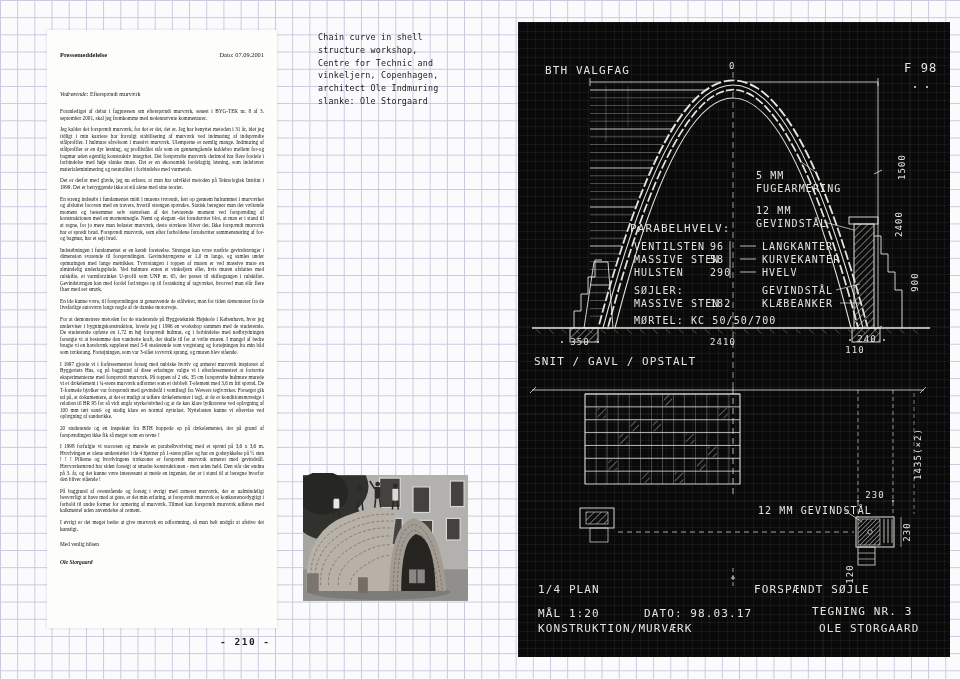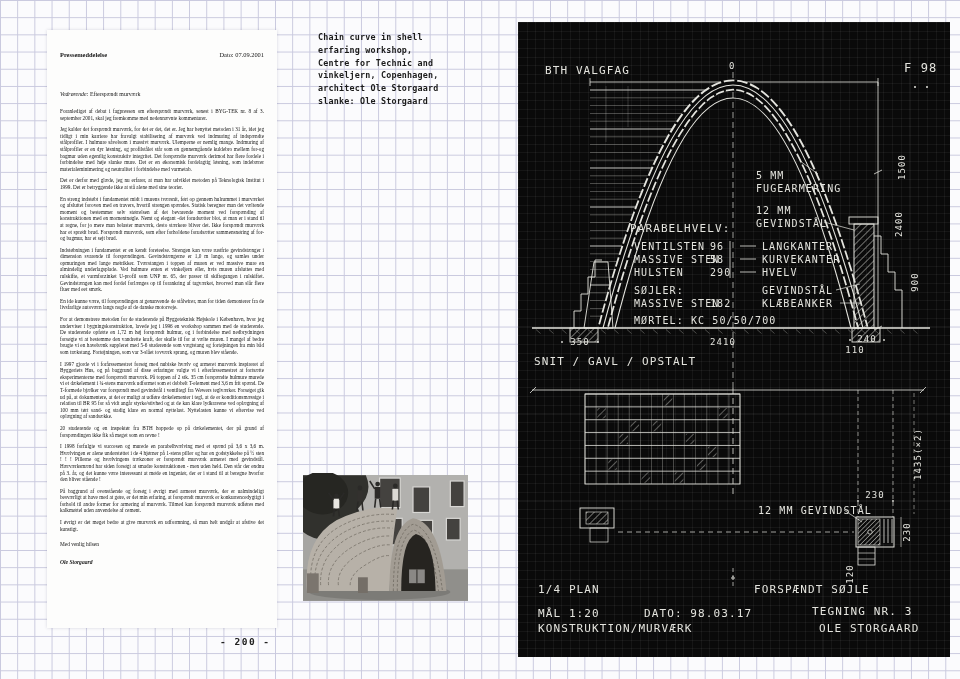--- a/index.html
+++ b/index.html
@@ -23,21 +23,21 @@
   .subject{margin-top:33px;font-size:5.8px;}
   .subject .sl{font-style:italic;}
   .press-body{margin-top:11px;text-align:justify;font-size:5.2px;line-height:6.6px;}
   .press-body p{margin:0 0 5px 0;}
   .closing{margin-top:9px;font-size:5.4px;}
   .signature{margin-top:11px;font-style:italic;font-weight:bold;font-size:5.6px;}
   
   .caption{
     position:absolute;left:318px;top:31px;width:160px;
     font-family:"DejaVu Sans Mono",monospace;font-size:8.4px;line-height:12.8px;
-    color:#1b1b1b;letter-spacing:.2px;font-weight:bold;
+    color:#1b1b1b;letter-spacing:.2px;font-weight:normal;
   }
   
   .photo{position:absolute;left:303px;top:473px;width:165px;height:130px;margin:0;}
   .photo svg{display:block;width:100%;height:100%;}
   
   .page-number{
     position:absolute;left:220px;top:636px;
     font-family:"DejaVu Sans Mono",monospace;font-size:9.5px;letter-spacing:1.5px;color:#222;font-weight:bold;
   }
   
@@ -78,24 +78,24 @@
     <p>I 1998 forfulgte vi succesen og murede en parabelhvælving med et spænd på 3,6 x 3,6 m. Hvælvingen er alene understøttet i de 4 hjørner på 1-stens piller og har en godstykkelse på ½ sten ! ! ! Pillerne og hvælvingens trækzoner er forspændt murværk armeret med gevindstål. Hærværksmænd har siden forsøgt at smadre konstruktionen - men uden held. Den står der endnu på 3. år, og det kunne være interessant at møde en ingeniør, der er i stand til at beregne hvorfor den bliver stående !</p>
     <p>På baggrund af ovenstående og forsøg i øvrigt med armeret murværk, der er ualmindeligt besværligt at have med at gøre, er det min erfaring, at forspændt murværk er konkurrencedygtigt i forhold til andre former for armering af murværk. Tilmed kan forspændt murværk udføres med kalkmørtel uden anvendelse af cement.</p>
     <p>I øvrigt er det meget bedre at give murværk en udformning, så man helt undgår at afstive det kunstigt.</p>
     <div class="closing">Med venlig hilsen</div>
     <div class="signature">Ole Storgaard</div>
   </div>
 </section>
 
 <div class="caption">
   <div>Chain curve in shell</div>
-  <div>erfaring workshop,</div>
+  <div>structure workshop,</div>
   <div>Centre for Technic and</div>
   <div>vinkeljern, Copenhagen,</div>
-  <div>architect Ole Storgaard</div>
+  <div>architect Ole Indmuring</div>
   <div>slanke: Ole Storgaard</div>
 </div>
 
 <figure class="photo">
   <svg viewBox="0 0 168 128">
     <rect x="0" y="0" width="168" height="128" fill="#a6a5a2"></rect>
     <rect x="52" y="0" width="116" height="96" fill="#b2b1ae"></rect>
     <g stroke="#d8d7d4" stroke-width="1.2" fill="#44423f">
       <rect x="78" y="3" width="21" height="30"></rect>
       <rect x="112" y="12" width="17" height="26"></rect>
@@ -156,21 +156,21 @@
       <g>
           <circle cx="94" cy="11" r="2.4" fill="#2b2a28" stroke="none"></circle>
           <rect x="91" y="14" width="6" height="12" fill="#dcd9d4" stroke="none"></rect>
           <line x1="92" y1="26" x2="91" y2="35"></line>
           <line x1="96" y1="26" x2="97" y2="35"></line>
         </g>
     </g>
   </svg>
 </figure>
 
-<div class="page-number">- 200 -</div>
+<div class="page-number">- 210 -</div>
 
 <section class="drawing">
   <svg id="bp" class="bp" viewBox="0 0 432 635">
     <defs>
       <pattern id="hatch" width="5" height="5" patternUnits="userSpaceOnUse" patternTransform="rotate(45)">
         <line x1="0" y1="0" x2="0" y2="5" stroke="#d8d8d2" stroke-width="1"></line>
       </pattern>
       <pattern id="hatch2" width="3.2" height="3.2" patternUnits="userSpaceOnUse" patternTransform="rotate(45)">
         <line x1="0" y1="0" x2="0" y2="3.2" stroke="#e0e0da" stroke-width="1"></line>
       </pattern>

